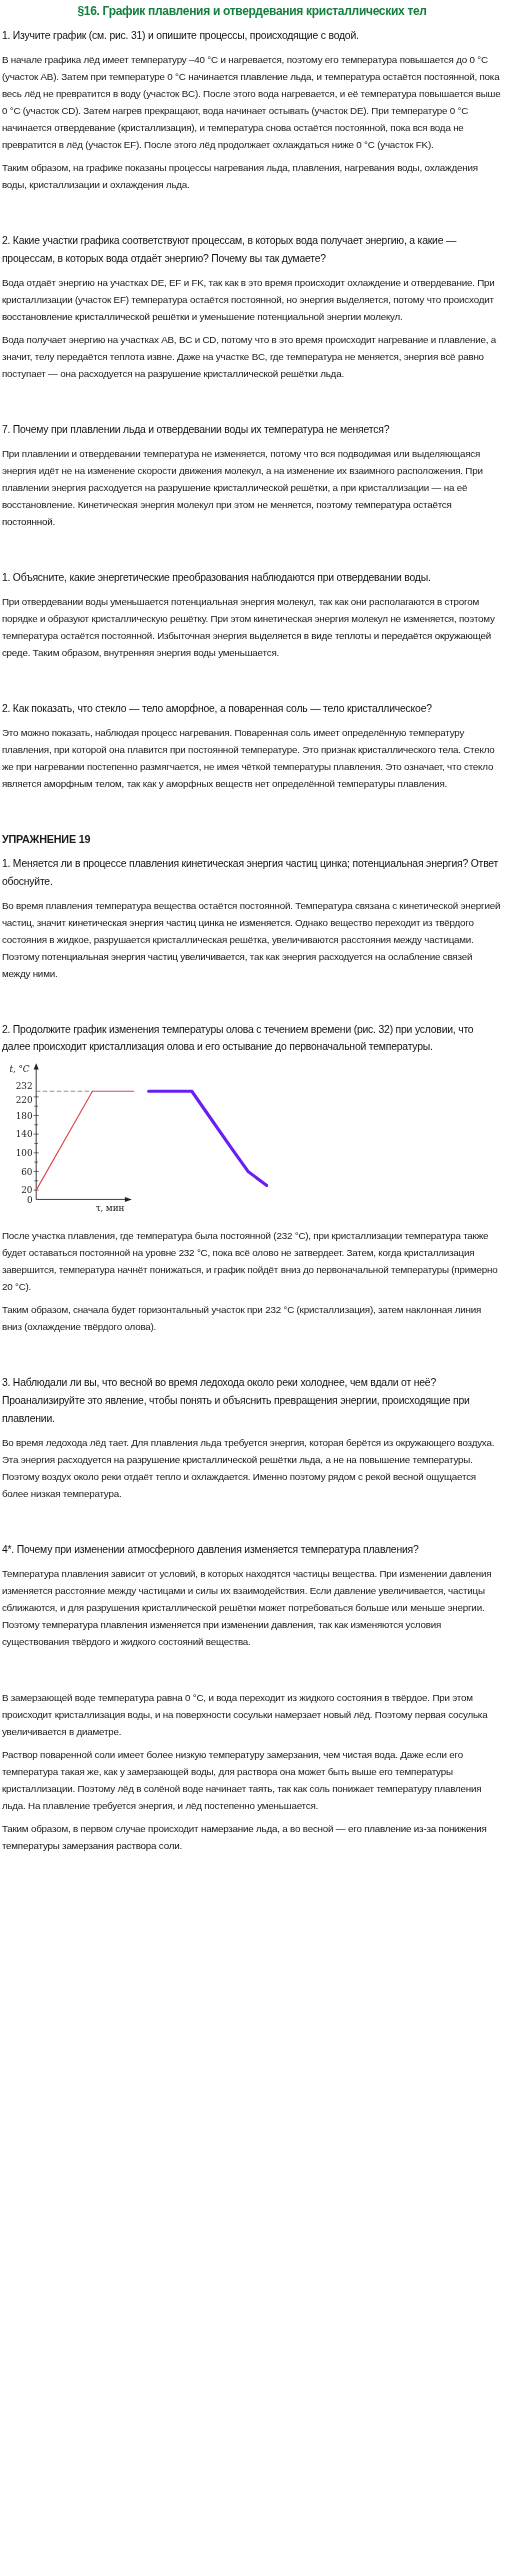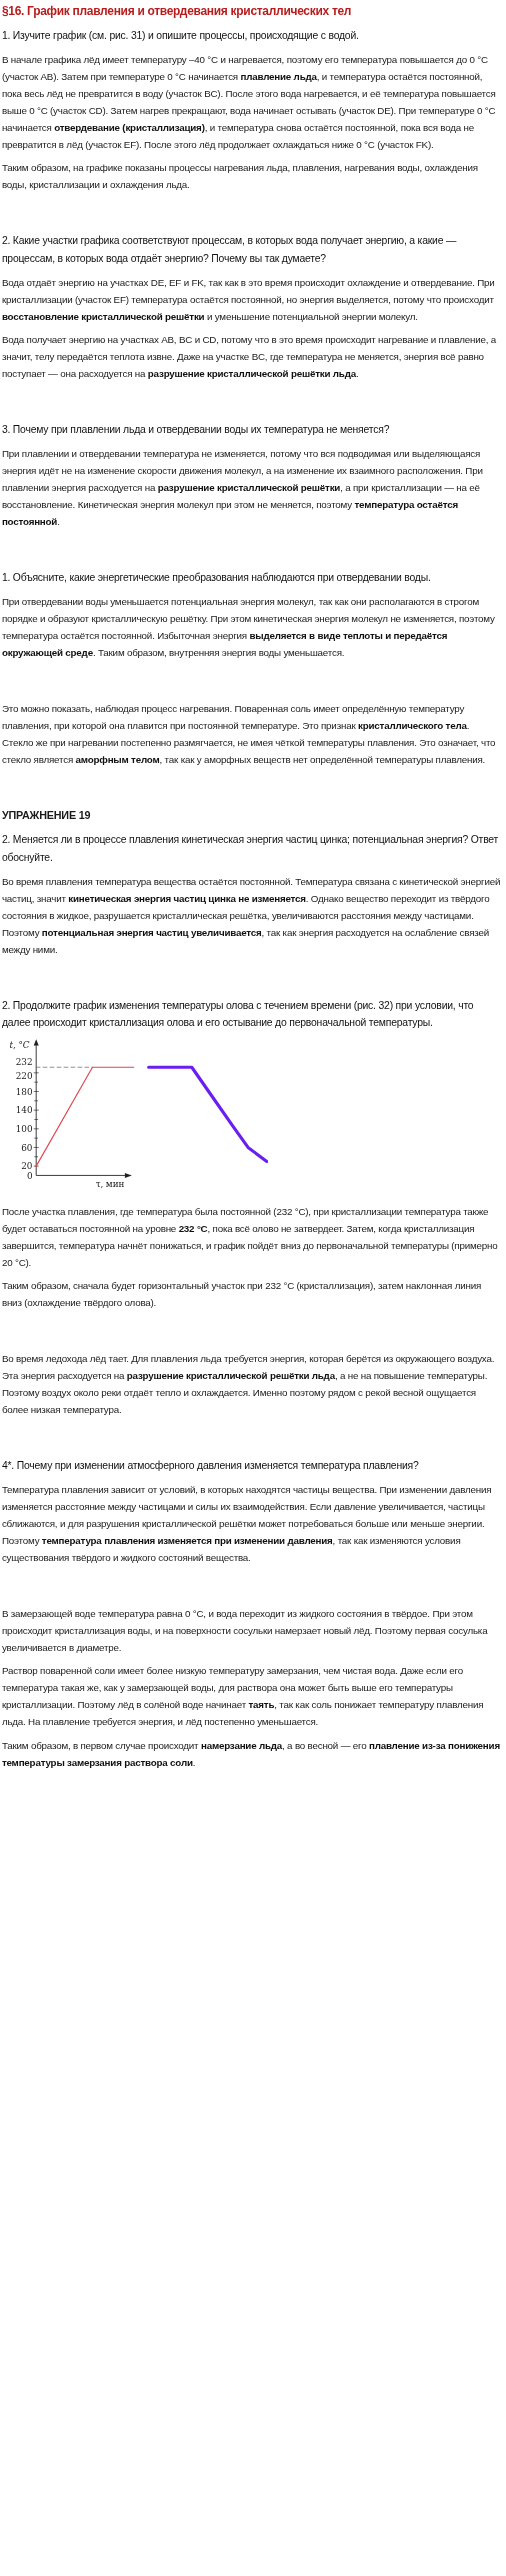--- a/index.html
+++ b/index.html
@@ -7,27 +7,27 @@
     width: 506px;
     font-family: "Liberation Sans", sans-serif;
     color: #1a1a1a;
     font-size: 9.8px;
     line-height: 17px;
     letter-spacing: -0.2px;
   }
   .page { padding: 2.5px 3.8px 6.3px 1.9px; box-sizing: border-box; }
   h1 {
     font-size: 12px; font-weight: bold; margin: 0 0 6.3px 0; line-height: 17.7px;
-    letter-spacing: -0.3px; color: #b91c1c;
+    letter-spacing: -0.3px; color: #15803d; text-align: center;
   }
   .q {
     font-weight: normal; font-size: 10.4px; line-height: 17.7px; margin: 0 0 6.3px 0; color: #111;
   }
   .p { margin: 0 0 6.3px 0; }
-  .p b { font-weight: bold; color: #111; }
+  .p b { font-weight: normal; color: #111; }
   .block { margin-bottom: 39px; }
   .exercise-title { font-size: 10.8px; font-weight: bold; margin: 0 0 6.3px 0; line-height: 17.7px; }
   .chart { position: relative; width: 266px; height: 152px; margin: 0 0 12.7px 0; }
   .chart svg { position: absolute; left: 0; top: 0; }
   .chart-lbl { font-family: "DejaVu Serif", serif; font-size: 14px; fill: #222; }
 </style>
 </head>
 <body>
 
 <div class="page">
@@ -38,37 +38,38 @@
         <div class="q">1. Изучите график (см. рис. 31) и опишите процессы, происходящие с водой.</div>
         <div class="p"><span>В начале графика лёд имеет температуру –40 °C и нагревается, поэтому его температура повышается до 0 °C (участок AB). Затем при температуре 0 °C начинается </span><b>плавление льда</b><span>, и температура остаётся постоянной, пока весь лёд не превратится в воду (участок BC). После этого вода нагревается, и её температура повышается выше 0 °C (участок CD). Затем нагрев прекращают, вода начинает остывать (участок DE). При температуре 0 °C начинается </span><b>отвердевание (кристаллизация)</b><span>, и температура снова остаётся постоянной, пока вся вода не превратится в лёд (участок EF). После этого лёд продолжает охлаждаться ниже 0 °C (участок FK).</span></div>
         <div class="p"><span>Таким образом, на графике показаны процессы нагревания льда, плавления, нагревания воды, охлаждения воды, кристаллизации и охлаждения льда.</span></div>
       </div>
       <div class="block">
         <div class="q">2. Какие участки графика соответствуют процессам, в которых вода получает энергию, а какие — процессам, в которых вода отдаёт энергию? Почему вы так думаете?</div>
         <div class="p"><span>Вода отдаёт энергию на участках DE, EF и FK, так как в это время происходит охлаждение и отвердевание. При кристаллизации (участок EF) температура остаётся постоянной, но энергия выделяется, потому что происходит </span><b>восстановление кристаллической решётки</b><span> и уменьшение потенциальной энергии молекул.</span></div>
         <div class="p"><span>Вода получает энергию на участках AB, BC и CD, потому что в это время происходит нагревание и плавление, а значит, телу передаётся теплота извне. Даже на участке BC, где температура не меняется, энергия всё равно поступает — она расходуется на </span><b>разрушение кристаллической решётки льда</b><span>.</span></div>
       </div>
       <div class="block">
-        <div class="q">3. Почему при плавлении льда и отвердевании воды их температура не меняется?</div>
+        <div class="q">7. Почему при плавлении льда и отвердевании воды их температура не меняется?</div>
         <div class="p"><span>При плавлении и отвердевании температура не изменяется, потому что вся подводимая или выделяющаяся энергия идёт не на изменение скорости движения молекул, а на изменение их взаимного расположения. При плавлении энергия расходуется на </span><b>разрушение кристаллической решётки</b><span>, а при кристаллизации — на её восстановление. Кинетическая энергия молекул при этом не меняется, поэтому </span><b>температура остаётся постоянной</b><span>.</span></div>
       </div>
       <div class="block">
         <div class="q">1. Объясните, какие энергетические преобразования наблюдаются при отвердевании воды.</div>
         <div class="p"><span>При отвердевании воды уменьшается потенциальная энергия молекул, так как они располагаются в строгом порядке и образуют кристаллическую решётку. При этом кинетическая энергия молекул не изменяется, поэтому температура остаётся постоянной. Избыточная энергия </span><b>выделяется в виде теплоты и передаётся окружающей среде</b><span>. Таким образом, внутренняя энергия воды уменьшается.</span></div>
       </div>
       <div class="block">
+        <div class="q">2. Как показать, что стекло — тело аморфное, а поваренная соль — тело кристаллическое?</div>
         <div class="p"><span>Это можно показать, наблюдая процесс нагревания. Поваренная соль имеет определённую температуру плавления, при которой она плавится при постоянной температуре. Это признак </span><b>кристаллического тела</b><span>. Стекло же при нагревании постепенно размягчается, не имея чёткой температуры плавления. Это означает, что стекло является </span><b>аморфным телом</b><span>, так как у аморфных веществ нет определённой температуры плавления.</span></div>
       </div>
     </div>
 
   <div class="exercise">
     <div class="exercise-title">УПРАЖНЕНИЕ 19</div>
     <div id="exercise-items">
         <div class="block">
-          <div class="q">2. Меняется ли в процессе плавления кинетическая энергия частиц цинка; потенциальная энергия? Ответ обоснуйте.</div>
+          <div class="q">1. Меняется ли в процессе плавления кинетическая энергия частиц цинка; потенциальная энергия? Ответ обоснуйте.</div>
           <div class="p"><span>Во время плавления температура вещества остаётся постоянной. Температура связана с кинетической энергией частиц, значит </span><b>кинетическая энергия частиц цинка не изменяется</b><span>. Однако вещество переходит из твёрдого состояния в жидкое, разрушается кристаллическая решётка, увеличиваются расстояния между частицами. Поэтому </span><b>потенциальная энергия частиц увеличивается</b><span>, так как энергия расходуется на ослабление связей между ними.</span></div>
         </div>
         <div class="block">
           <div class="q">2. Продолжите график изменения температуры олова с течением времени (рис. 32) при условии, что далее происходит кристаллизация олова и его остывание до первоначальной температуры.</div>
           <div class="chart">
     <svg width="266" height="152" viewBox="0 0 420 240" style="font-size:15.5px">
 
       <line x1="54" y1="8" x2="54" y2="217" stroke="#222" stroke-width="1.4"></line>
       <polygon points="50,12 54,2 58,12" fill="#222"></polygon>
       <line x1="54" y1="217" x2="200" y2="217" stroke="#222" stroke-width="1.4"></line>
@@ -100,20 +101,21 @@
                 <polyline points="54,202.27272727272728 142.8,46.163636363636385 207.92000000000002,46.163636363636385" fill="none" stroke="#e0454f" stroke-linejoin="round" stroke-linecap="round" stroke-width="1.8"></polyline>
                 <polyline points="231.60000000000002,46.163636363636385 299.68000000000006,46.163636363636385 326.32,84.45454545454547 364.8,139.6818181818182 388.48,172.8181818181818 418.08000000000004,194.9090909090909" fill="none" stroke="#6a1ff0" stroke-linejoin="round" stroke-linecap="round" stroke-width="5"></polyline>
                 <polyline points="54,46.163636363636385 142.8,46.163636363636385" fill="none" stroke="#777777" stroke-linejoin="round" stroke-linecap="round" stroke-dasharray="6,5" stroke-width="1.3"></polyline>
               </g>
     </svg>
   </div>
           <div class="p"><span>После участка плавления, где температура была постоянной (232 °C), при кристаллизации температура также будет оставаться постоянной на уровне </span><b>232 °C</b><span>, пока всё олово не затвердеет. Затем, когда кристаллизация завершится, температура начнёт понижаться, и график пойдёт вниз до первоначальной температуры (примерно 20 °C).</span></div>
           <div class="p"><span>Таким образом, сначала будет горизонтальный участок при 232 °C (кристаллизация), затем наклонная линия вниз (охлаждение твёрдого олова).</span></div>
         </div>
         <div class="block">
+          <div class="q">3. Наблюдали ли вы, что весной во время ледохода около реки холоднее, чем вдали от неё? Проанализируйте это явление, чтобы понять и объяснить превращения энергии, происходящие при плавлении.</div>
           <div class="p"><span>Во время ледохода лёд тает. Для плавления льда требуется энергия, которая берётся из окружающего воздуха. Эта энергия расходуется на </span><b>разрушение кристаллической решётки льда</b><span>, а не на повышение температуры. Поэтому воздух около реки отдаёт тепло и охлаждается. Именно поэтому рядом с рекой весной ощущается более низкая температура.</span></div>
         </div>
         <div class="block">
           <div class="q">4*. Почему при изменении атмосферного давления изменяется температура плавления?</div>
           <div class="p"><span>Температура плавления зависит от условий, в которых находятся частицы вещества. При изменении давления изменяется расстояние между частицами и силы их взаимодействия. Если давление увеличивается, частицы сближаются, и для разрушения кристаллической решётки может потребоваться больше или меньше энергии. Поэтому </span><b>температура плавления изменяется при изменении давления</b><span>, так как изменяются условия существования твёрдого и жидкого состояний вещества.</span></div>
         </div>
         <div class="block">
           <div class="p"><span>В замерзающей воде температура равна 0 °C, и вода переходит из жидкого состояния в твёрдое. При этом происходит кристаллизация воды, и на поверхности сосульки намерзает новый лёд. Поэтому первая сосулька увеличивается в диаметре.</span></div>
           <div class="p"><span>Раствор поваренной соли имеет более низкую температуру замерзания, чем чистая вода. Даже если его температура такая же, как у замерзающей воды, для раствора она может быть выше его температуры кристаллизации. Поэтому лёд в солёной воде начинает </span><b>таять</b><span>, так как соль понижает температуру плавления льда. На плавление требуется энергия, и лёд постепенно уменьшается.</span></div>
           <div class="p"><span>Таким образом, в первом случае происходит </span><b>намерзание льда</b><span>, а во весной — его </span><b>плавление из-за понижения температуры замерзания раствора соли</b><span>.</span></div>

